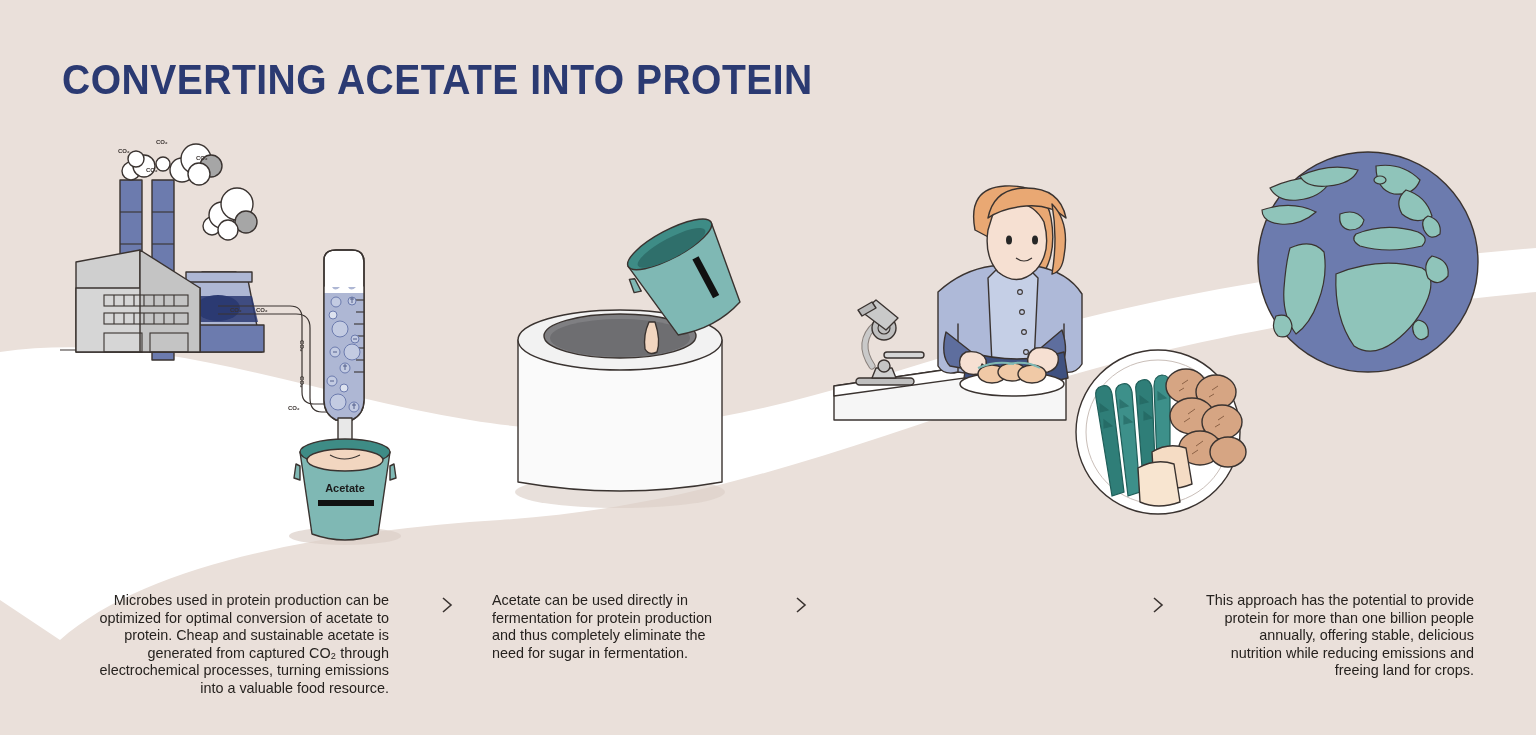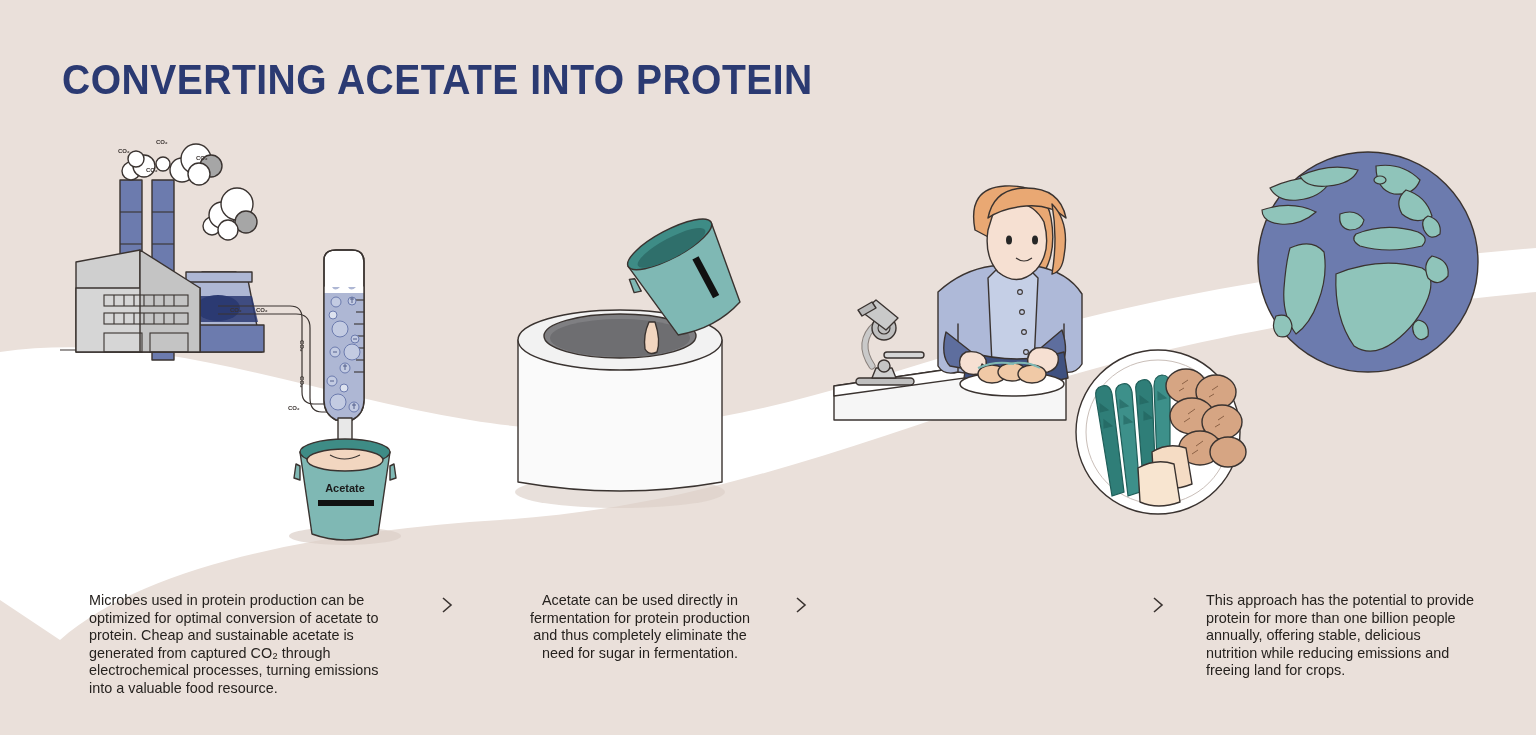--- a/index.html
+++ b/index.html
@@ -18,24 +18,24 @@
     font-family:"Liberation Sans Narrow","Liberation Sans",sans-serif;
     transform:scaleX(0.93);transform-origin:left center;
   }
   .scene{position:absolute;left:0;top:0;width:1536px;height:735px;pointer-events:none;}
   .captions{position:absolute;left:0;top:592px;width:1536px;height:143px;}
   .cap{
     position:absolute;top:0;
     font-size:14.4px;line-height:17.6px;color:#26221F;
   }
   .cap p{margin:0;}
-  .cap-0{left:89px;width:300px;}
-  .cap-1{left:520px;width:240px;text-align:center;}
+  .cap-0{left:89px;width:300px;text-align:right;}
+  .cap-1{left:492px;width:240px;}
   .cap-2{left:859px;width:262px;}
-  .cap-3{left:1206px;width:268px;}
+  .cap-3{left:1206px;width:268px;text-align:right;}
   .chev{position:absolute;top:2px;width:20px;height:22px;color:#3A3330;}
   .chev svg{display:block;}
   .chev-0{left:437px;}
   .chev-1{left:791px;}
   .chev-2{left:1148px;}
 </style>
 </head>
 <body>
 
 <div id="stage">

